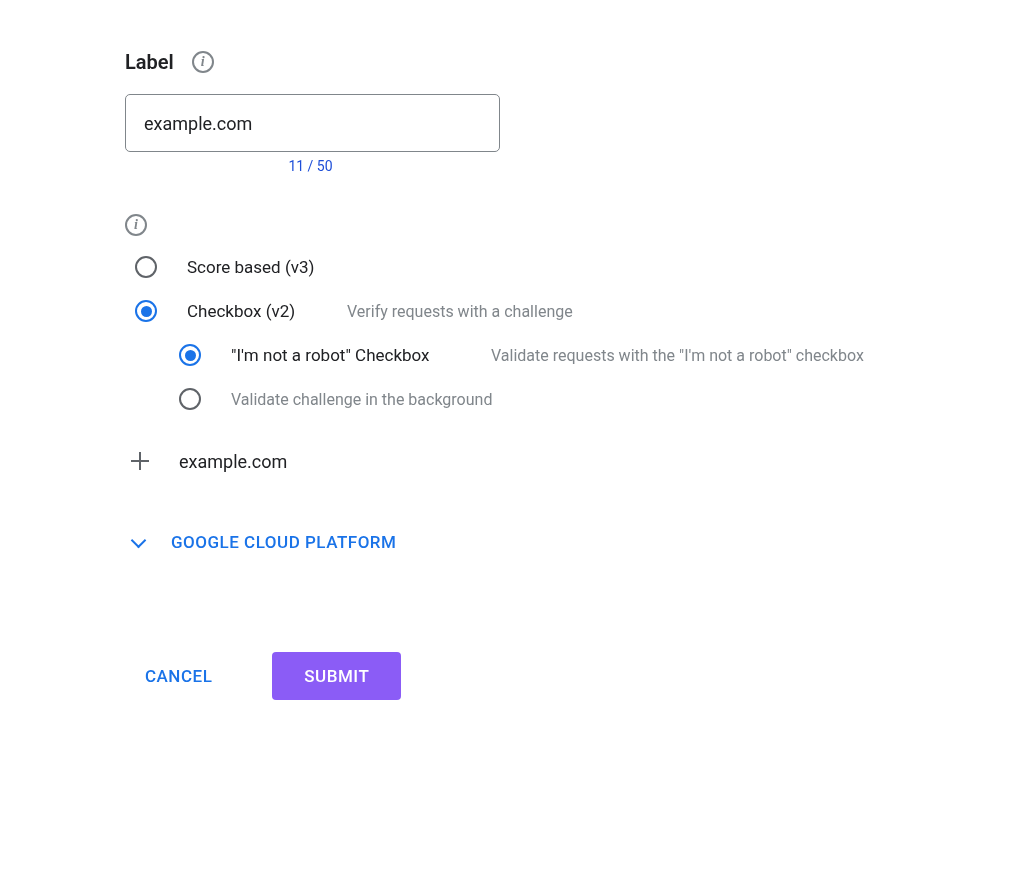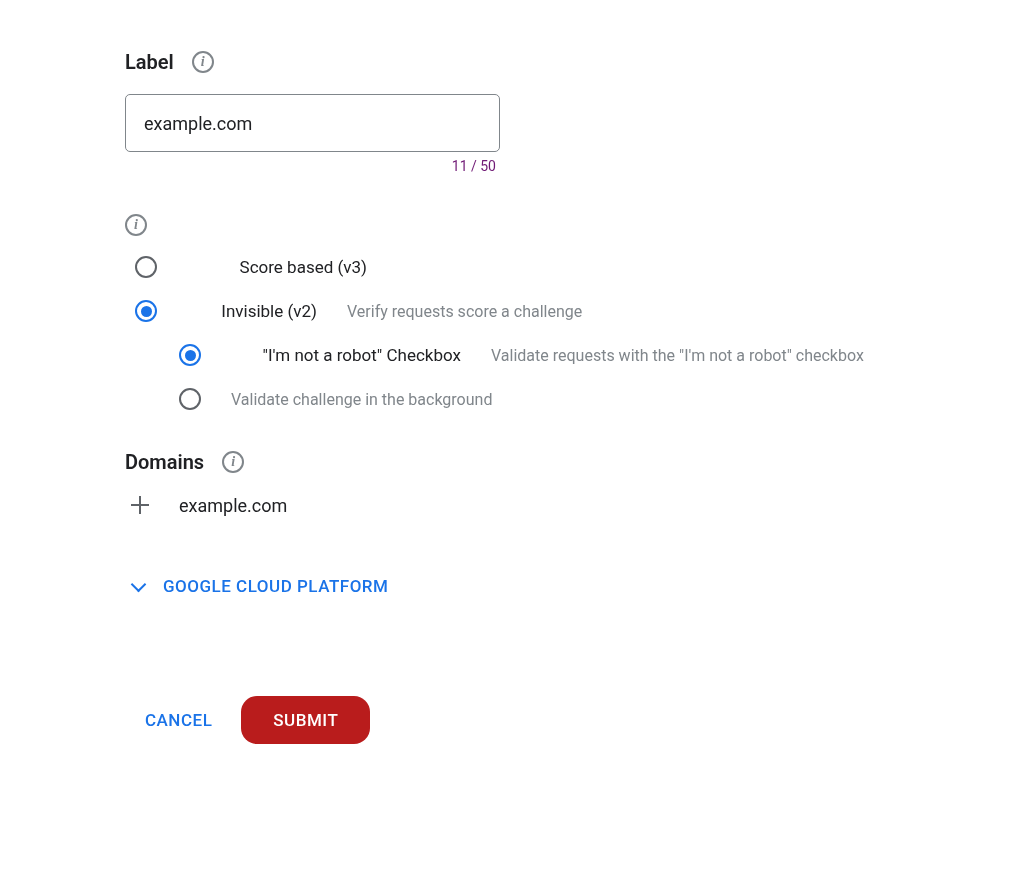--- a/index.html
+++ b/index.html
@@ -53,32 +53,31 @@
       border: 1px solid #80868b;
       border-radius: 5px;
       padding: 0 18px;
       font-size: 18px;
       color: #202124;
       outline: none;
       font-family: inherit;
     }
     .char-count {
       width: 375px;
-      text-align: right;
+      text-align: center;
       font-size: 14px;
-      color: #701a75;
+      color: #1d4ed8;
       margin-top: 6px;
       padding-right: 4px;
     }
     .radio-row {
       display: flex;
       align-items: center;
       margin-bottom: 22px;
       padding-left: 10px;
-      text-align: right;
     }
     .radio-sub {
       padding-left: 54px;
     }
     .radio {
       width: 22px;
       height: 22px;
       border: 2.5px solid #5f6368;
       border-radius: 50%;
       flex-shrink: 0;
@@ -141,21 +140,21 @@
       top: 2px;
       left: 10px;
     }
     .domain-text {
       font-size: 18px;
       color: #202124;
     }
     .expand-row {
       display: flex;
       align-items: center;
-      gap: 18px;
+      gap: 26px;
       cursor: pointer;
       padding-left: 6px;
       margin-top: 60px;
     }
     .chevron-down {
       width: 14px;
       height: 14px;
       position: relative;
     }
     .chevron-down::before {
@@ -171,43 +170,43 @@
     }
     .expand-label {
       font-size: 17px;
       font-weight: 500;
       color: #1a73e8;
       letter-spacing: 0.5px;
     }
     .button-row {
       display: flex;
       align-items: center;
-      gap: 29px;
+      gap: 60px;
       margin-top: 100px;
       padding-left: 20px;
     }
     .btn-cancel {
       background: none;
       border: none;
       color: #1a73e8;
       font-size: 17px;
       font-weight: 500;
       letter-spacing: 0.5px;
       cursor: pointer;
       font-family: inherit;
     }
     .btn-submit {
-      background: #b91c1c;
+      background: #8b5cf6;
       border: none;
       color: #fff;
       font-size: 17px;
       font-weight: 500;
       letter-spacing: 0.5px;
       padding: 14px 32px;
-      border-radius: 16px;
+      border-radius: 4px;
       cursor: pointer;
       font-family: inherit;
     }
   </style>
 </head>
 <body>
 
 <div class="section">
   <div class="section-header">
     <div class="section-title">Label</div>
@@ -222,41 +221,37 @@
     <span class="info-icon"></span>
   </div>
 
   <div class="radio-row">
     <span class="radio"></span>
     <span class="radio-label">Score based (v3)</span>
   </div>
 
   <div class="radio-row">
     <span class="radio selected"></span>
-    <span class="radio-label" style="min-width:130px">Invisible (v2)</span>
-    <span class="radio-desc">Verify requests score a challenge</span>
+    <span class="radio-label" style="min-width:130px">Checkbox (v2)</span>
+    <span class="radio-desc">Verify requests with a challenge</span>
   </div>
 
   <div class="radio-row radio-sub">
     <span class="radio selected"></span>
     <span class="radio-label">"I'm not a robot" Checkbox</span>
     <span class="radio-desc">Validate requests with the "I'm not a robot" checkbox</span>
   </div>
 
   <div class="radio-row radio-sub">
     <span class="radio"></span>
     <span class="radio-desc">Validate challenge in the background</span>
   </div>
 </div>
 
 <div class="section">
-  <div class="section-header">
-    <div class="section-title">Domains</div>
-    <span class="info-icon"></span>
-  </div>
   <div class="domain-row">
     <span class="plus-icon"></span>
     <span class="domain-text">example.com</span>
   </div>
 </div>
 
 <div class="expand-row">
   <span class="chevron-down"></span>
   <span class="expand-label">GOOGLE CLOUD PLATFORM</span>
 </div>

